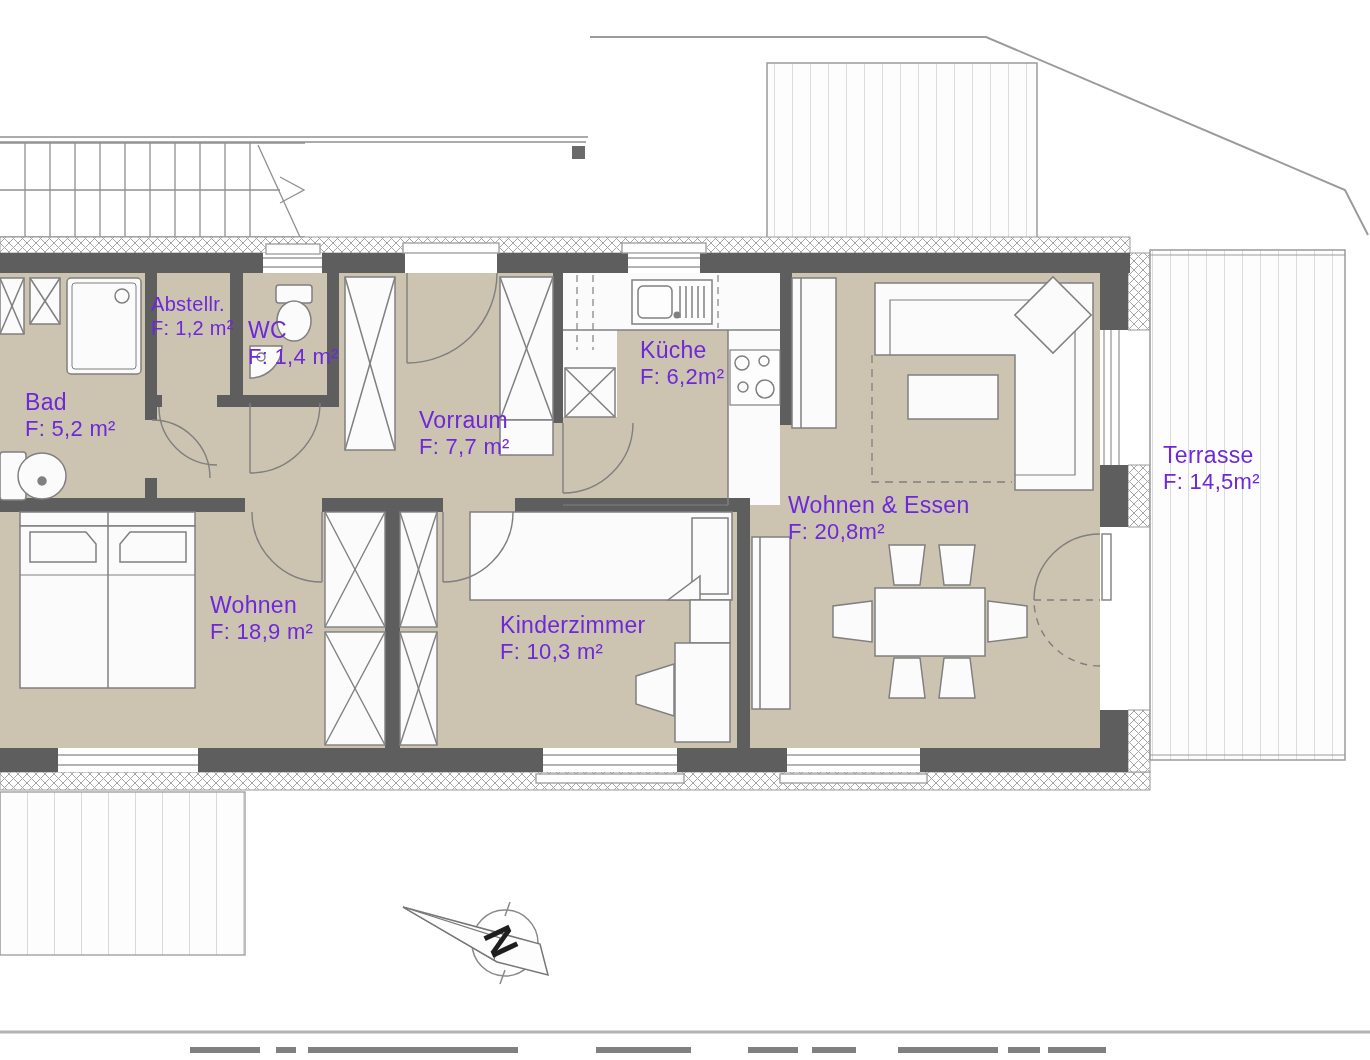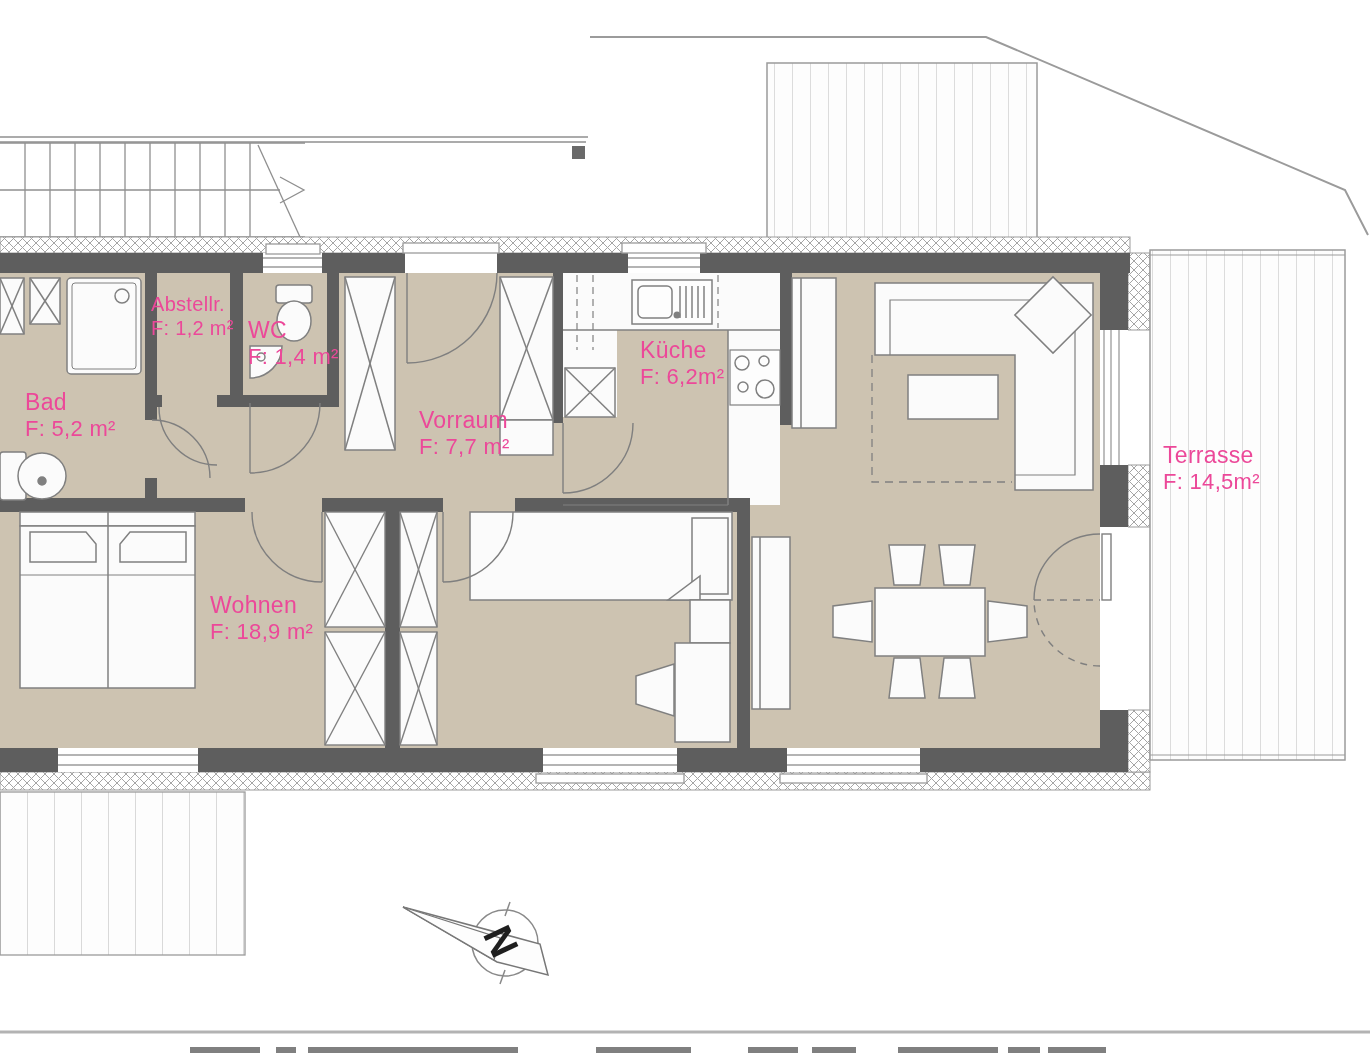--- a/index.html
+++ b/index.html
@@ -1,19 +1,19 @@
 <!DOCTYPE html>
 <html><head>
 <meta charset="utf-8">
 <style>
   html,body{margin:0;padding:0;background:#ffffff;}
   #stage{position:relative;width:1370px;height:1060px;background:#ffffff;overflow:hidden;
          font-family:"Liberation Sans", sans-serif;}
   #plan-svg{position:absolute;left:0;top:0;}
-  .label{position:absolute;color:#ec4899;line-height:1.22;letter-spacing:.3px;}
+  .label{position:absolute;color:#6d28d9;line-height:1.22;letter-spacing:.3px;}
   .label .room-name{font-size:23px;}
   .label .room-area{font-size:22px;}
   .label.small .room-name,.label.small .room-area{font-size:20px;}
 </style>
 </head>
 <body>
 
 <div id="stage">
 
 <svg id="plan-svg" width="1370" height="1060" viewBox="0 0 1370 1060" xmlns="http://www.w3.org/2000/svg">
@@ -353,22 +353,30 @@
   <div class="room-area">F: 1,4 m²</div>
 </div>
 <div class="label" style="left:419px;top:406px">
   <div class="room-name">Vorraum</div>
   <div class="room-area">F: 7,7 m²</div>
 </div>
 <div class="label" style="left:640px;top:336px">
   <div class="room-name">Küche</div>
   <div class="room-area">F: 6,2m²</div>
 </div>
+<div class="label" style="left:788px;top:491px">
+  <div class="room-name">Wohnen &amp; Essen</div>
+  <div class="room-area">F: 20,8m²</div>
+</div>
 <div class="label" style="left:1163px;top:441px">
   <div class="room-name">Terrasse</div>
   <div class="room-area">F: 14,5m²</div>
 </div>
 <div class="label" style="left:210px;top:591px">
   <div class="room-name">Wohnen</div>
   <div class="room-area">F: 18,9 m²</div>
 </div>
+<div class="label" style="left:500px;top:611px">
+  <div class="room-name">Kinderzimmer</div>
+  <div class="room-area">F: 10,3 m²</div>
+</div>
 
 </div>
 
 </body></html>

